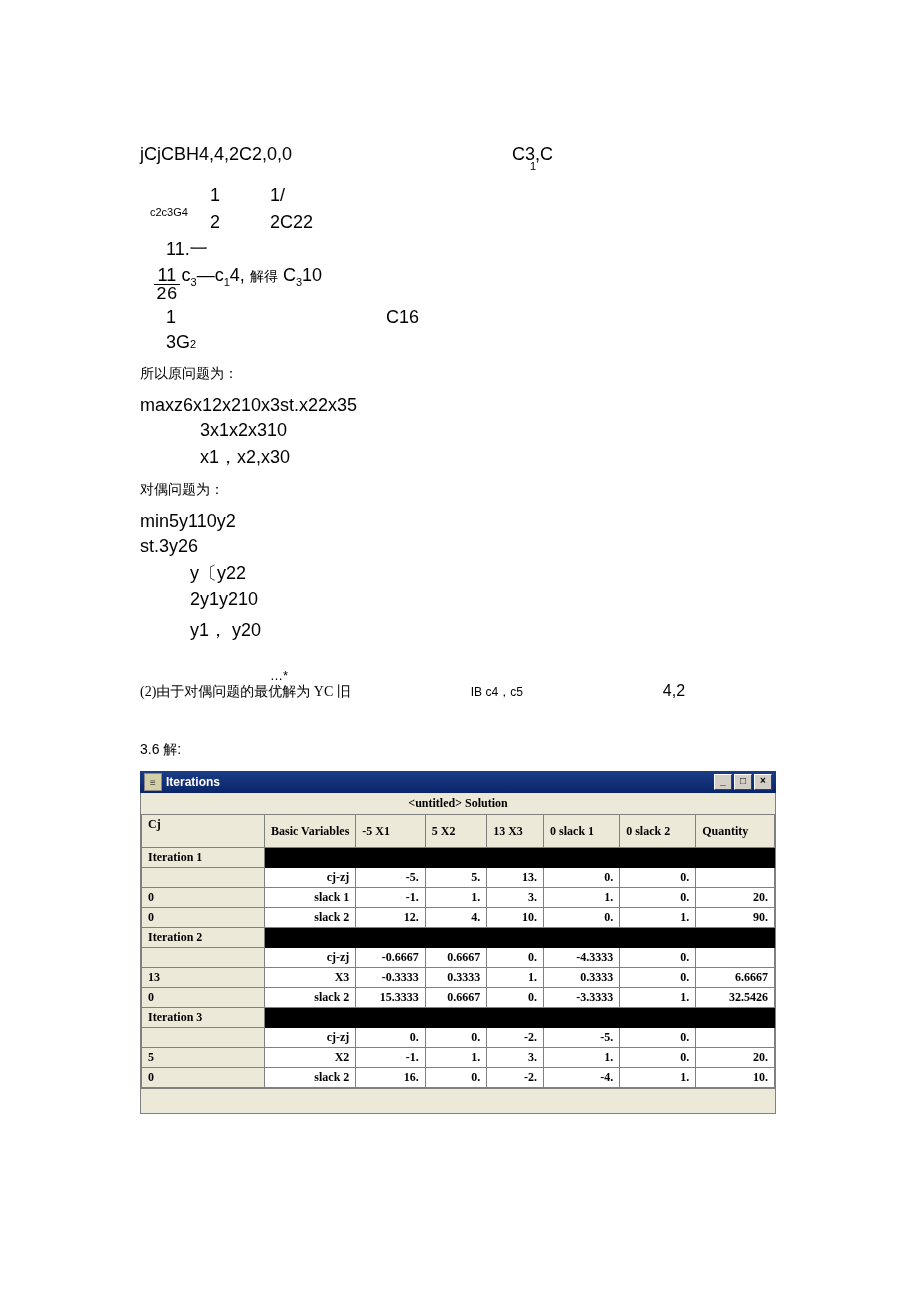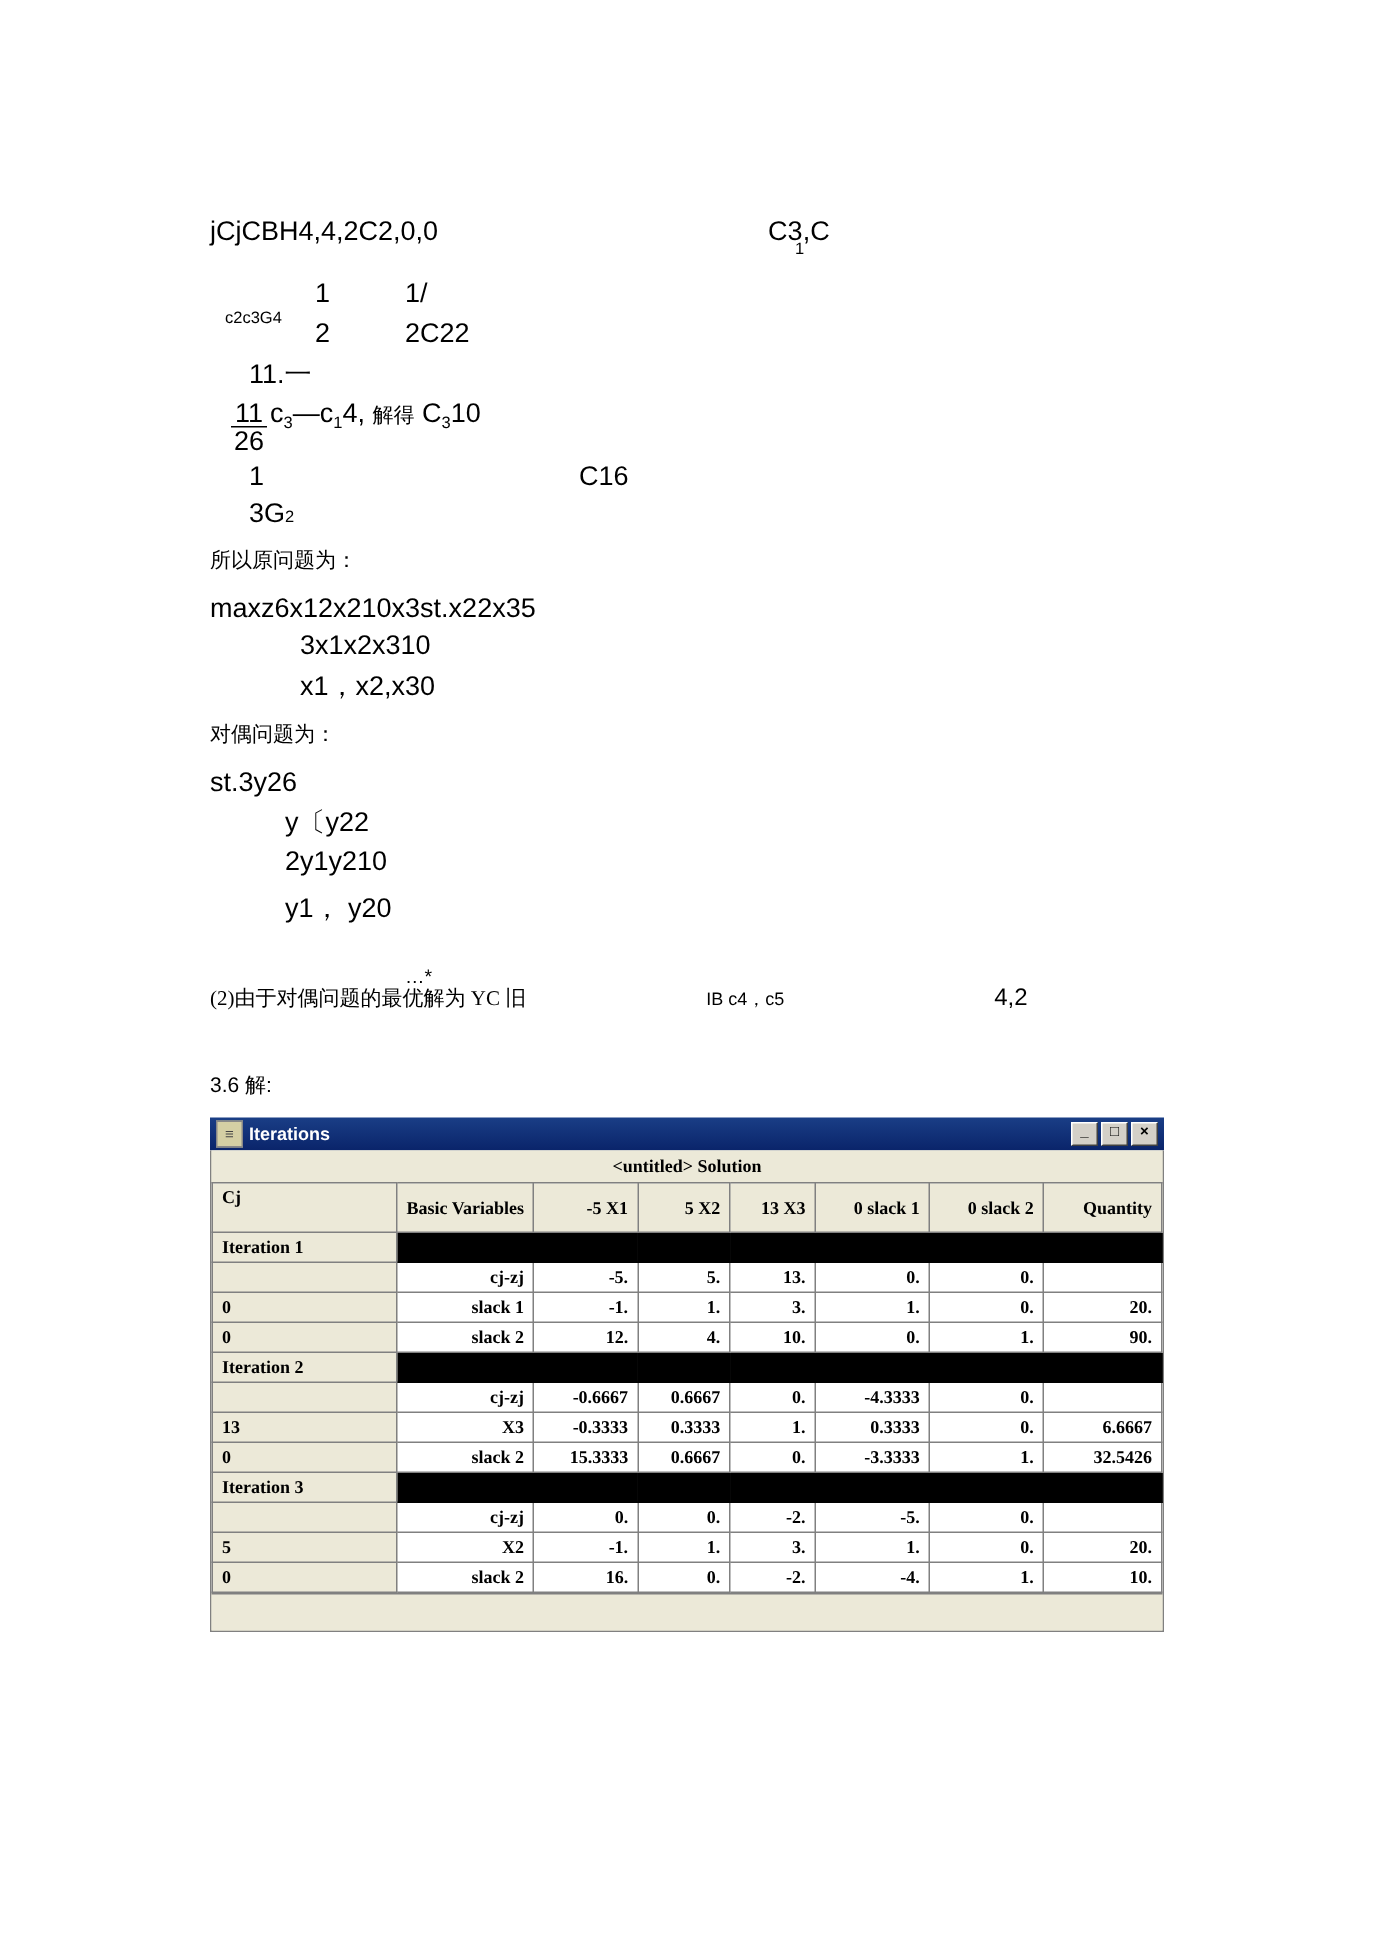--- a/index.html
+++ b/index.html
@@ -39,20 +39,21 @@
     line-height: 1;
   }
   .frac .top {
     display: block;
     border-bottom: 1.5px solid #000;
     padding: 0 2px;
   }
   .frac .bot {
     display: block;
     padding: 0 2px;
+    font-family: Liberation Mono, monospace;
   }
   .block1 { position: relative; margin-bottom: 20px;}
   .block2 { position: relative; margin-bottom: 10px; }
   .small-math { font-size: 13px; }
   
   .win-wrap {
     width: 636px;
     margin-top: 8px;
   }
   .titlebar {
@@ -115,21 +116,21 @@
     background: #fff;
   }
   table.grid th, table.grid td {
     border: 1px solid #808080;
     padding: 2px 6px;
     white-space: nowrap;
   }
   table.grid th {
     background: #ece9d8;
     font-weight: bold;
-    text-align: right;
+    text-align: left;
     height: 28px;
   }
   table.grid th.first { text-align: left; vertical-align: top; }
   table.grid .sep {
     background: #000;
     height: 14px;
   }
   table.grid .sep td:first-child {
     background: #ece9d8;
     color: #000;
@@ -215,20 +216,21 @@
   </div>
 
   <div class="chinese">所以原问题为：</div>
 
   <div class="math-line">maxz6x12x210x3st.x22x35</div>
   <div class="math-line indent2">3x1x2x310</div>
   <div class="math-line indent2">x1，x2,x30</div>
 
   <div class="chinese">对偶问题为：</div>
 
+  <div class="math-line">min5y110y2</div>
   <div class="math-line">st.3y26</div>
   <div class="math-line indent3">y〔y22</div>
   <div class="math-line indent3">2y1y210</div>
   <div class="math-line indent3" style="margin-top:8px">y1， y20</div>
 
   <div style="position:relative;margin-top:40px">
     <div style="position:absolute;left:130px;top:-14px;font-family:Arial;font-size:13px">…*</div>
     <div class="line-row">
       <span class="chinese" style="margin:0">(2)由于对偶问题的最优解为 YC 旧</span>
       <span class="spacer" style="width:120px"></span>

